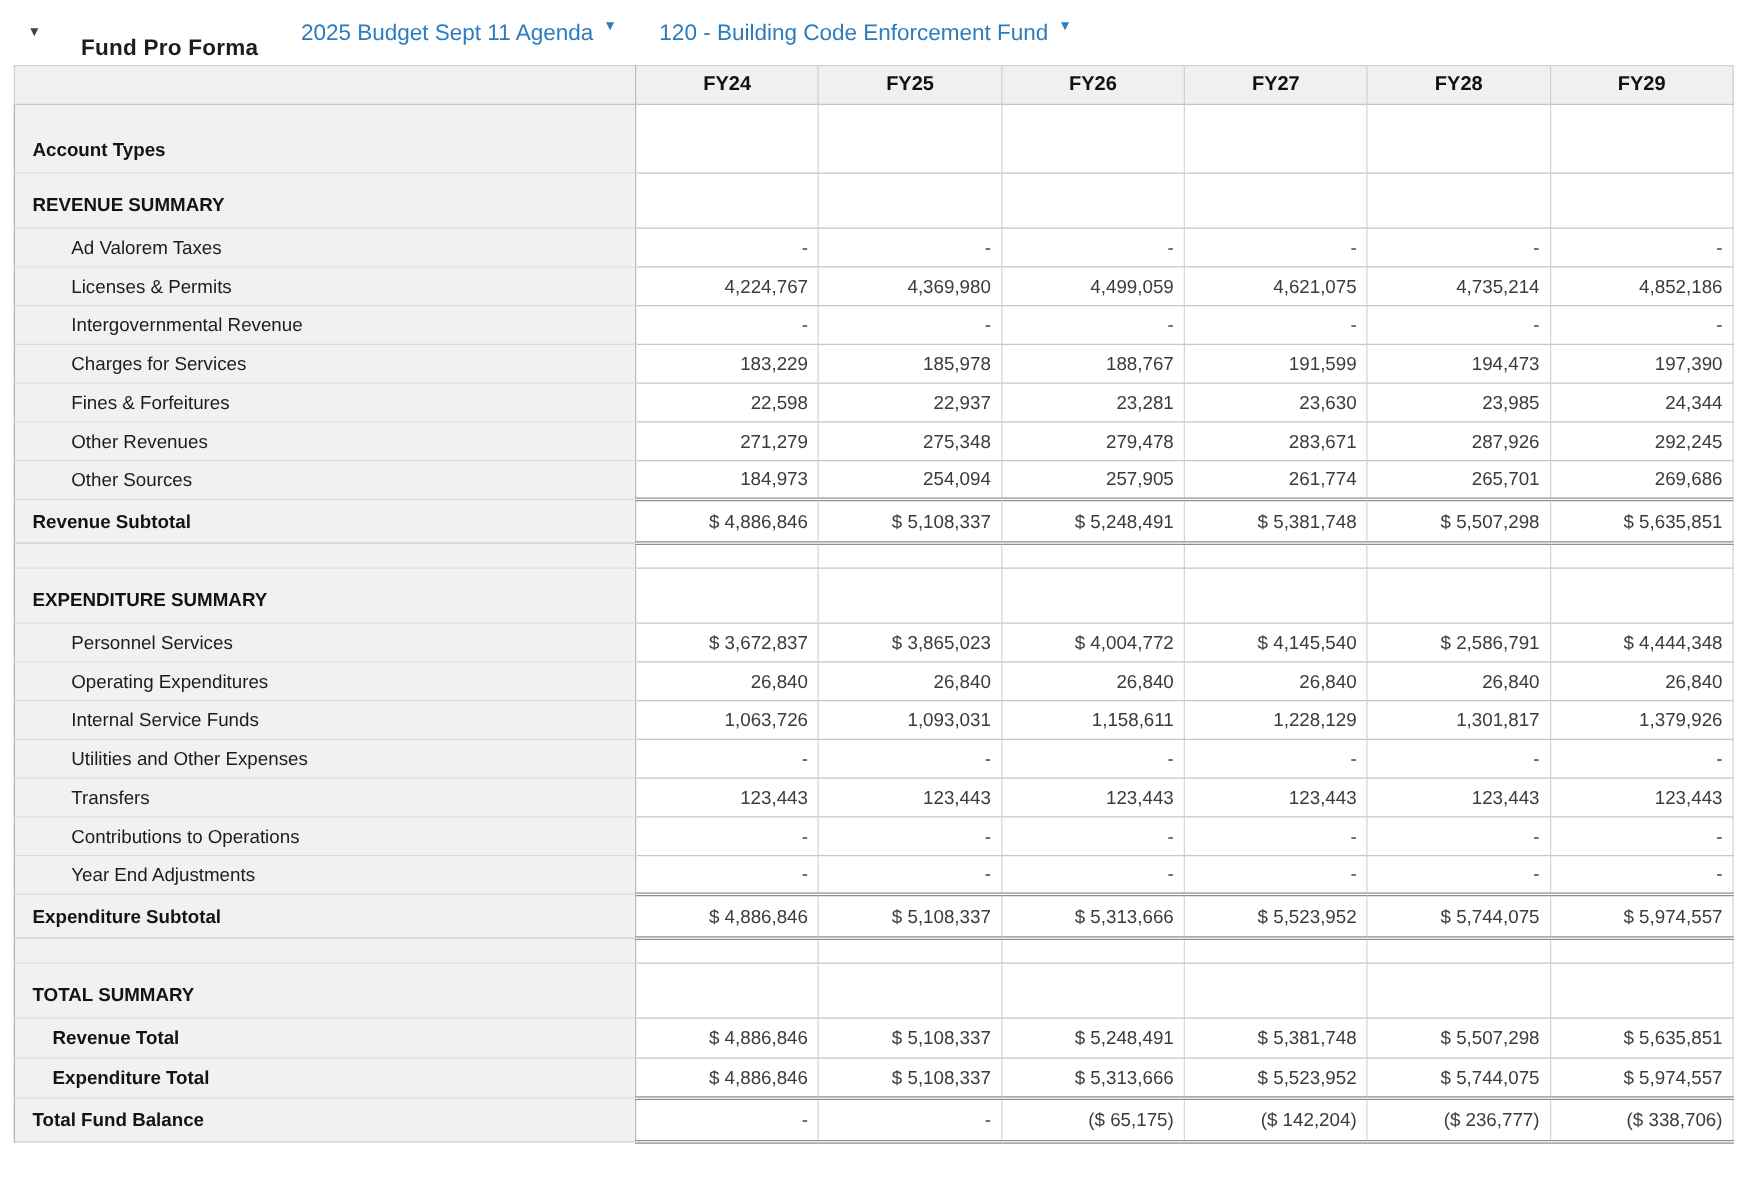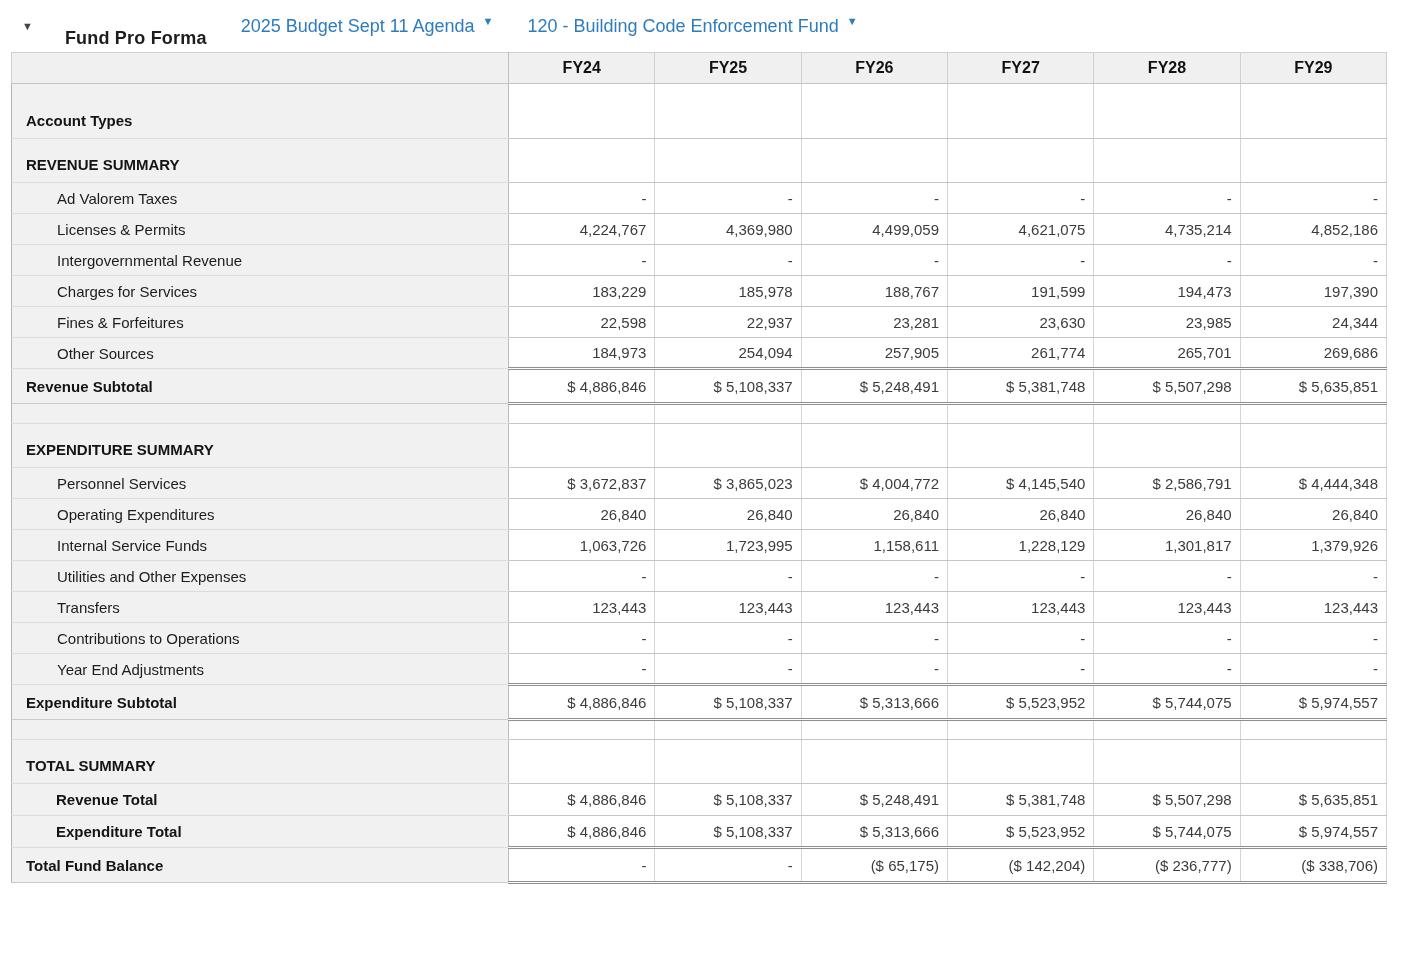--- a/index.html
+++ b/index.html
@@ -67,21 +67,21 @@
   .row-subtotal td{ height: 35px; }
   .row-spacer td  { height: 20px; }
   .row-total td   { height: 32px; }
   .row-balance td { height: 35px; }
 
   .row-group td.label, .row-section td.label,
   .row-subtotal td.label, .row-total td.label,
   .row-balance td.label { font-weight: bold; color: #141414; }
 
   .row-detail td.label { padding-left: 45px; }
-  .row-total td.label  { padding-left: 44px; }
+  .row-total td.label  { padding-left: 30px; }
 
   .row-subtotal td.val, .row-balance td.val {
     border-top: 3px double #8f8f8f;
     border-bottom: 3px double #8f8f8f;
   }
   .row-subtotal td.label, .row-balance td.label {
     border-top-color: #c9c9c9; border-bottom-color: #c9c9c9;
   }
 </style>
 </head>
@@ -180,20 +180,29 @@
       <tr class="row-detail">
         <td class="label">Fines &amp; Forfeitures</td>
         <td class="val">22,598</td>
         <td class="val">22,937</td>
         <td class="val">23,281</td>
         <td class="val">23,630</td>
         <td class="val">23,985</td>
         <td class="val">24,344</td>
       </tr>
       <tr class="row-detail">
+        <td class="label">Other Revenues</td>
+        <td class="val">271,279</td>
+        <td class="val">275,348</td>
+        <td class="val">279,478</td>
+        <td class="val">283,671</td>
+        <td class="val">287,926</td>
+        <td class="val">292,245</td>
+      </tr>
+      <tr class="row-detail">
         <td class="label">Other Sources</td>
         <td class="val">184,973</td>
         <td class="val">254,094</td>
         <td class="val">257,905</td>
         <td class="val">261,774</td>
         <td class="val">265,701</td>
         <td class="val">269,686</td>
       </tr>
       <tr class="row-subtotal">
         <td class="label">Revenue Subtotal</td>
@@ -236,21 +245,21 @@
         <td class="val">26,840</td>
         <td class="val">26,840</td>
         <td class="val">26,840</td>
         <td class="val">26,840</td>
         <td class="val">26,840</td>
         <td class="val">26,840</td>
       </tr>
       <tr class="row-detail">
         <td class="label">Internal Service Funds</td>
         <td class="val">1,063,726</td>
-        <td class="val">1,723,995</td>
+        <td class="val">1,093,031</td>
         <td class="val">1,158,611</td>
         <td class="val">1,228,129</td>
         <td class="val">1,301,817</td>
         <td class="val">1,379,926</td>
       </tr>
       <tr class="row-detail">
         <td class="label">Utilities and Other Expenses</td>
         <td class="val">-</td>
         <td class="val">-</td>
         <td class="val">-</td>

